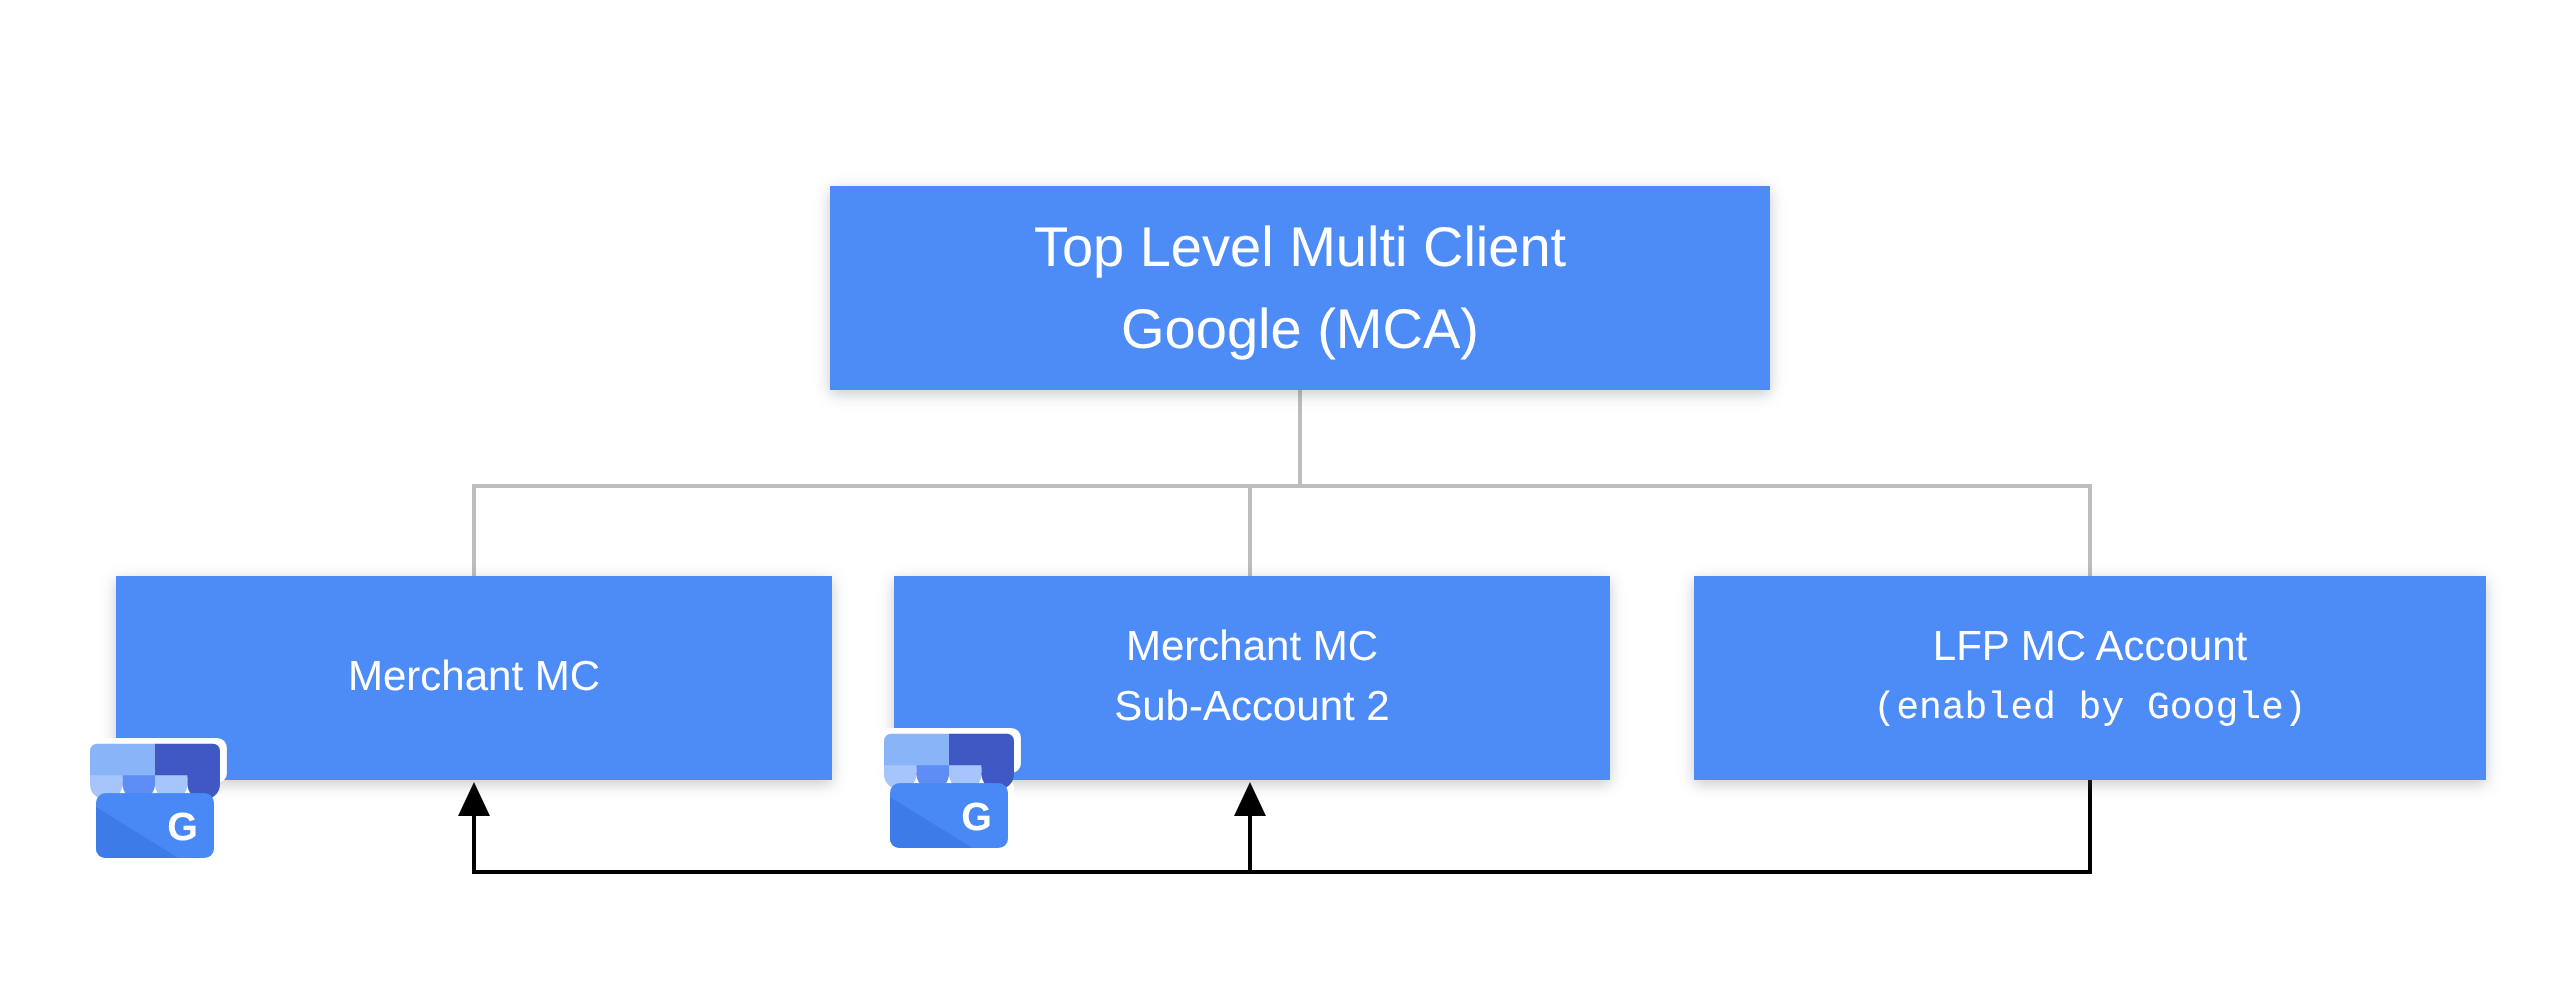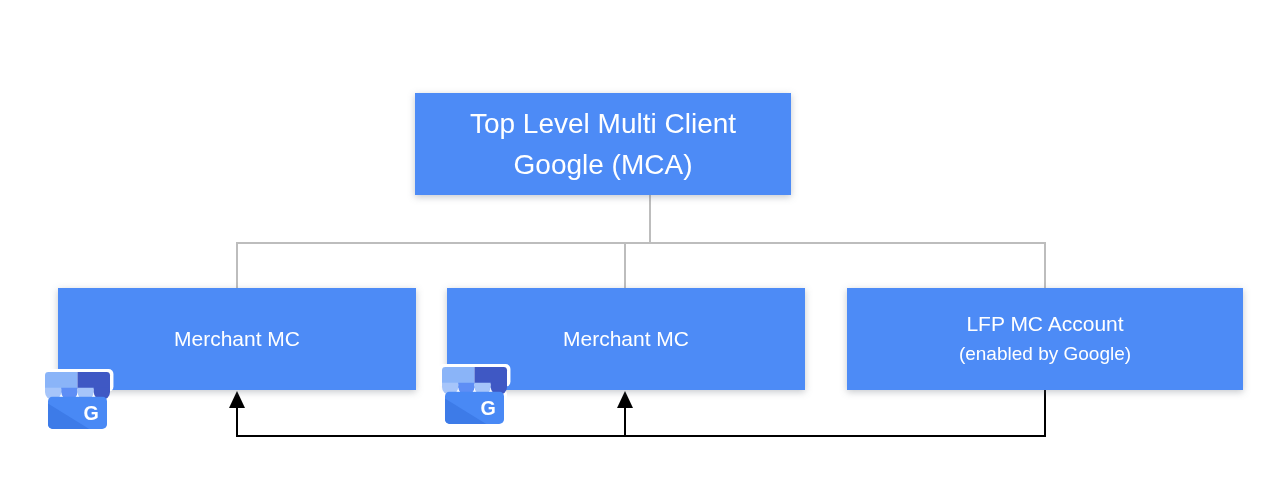--- a/index.html
+++ b/index.html
@@ -17,25 +17,25 @@
     background: #4D8BF6;
     color: #ffffff;
     display: flex;
     flex-direction: column;
     align-items: center;
     justify-content: center;
     text-align: center;
     box-shadow: 0 2px 7px rgba(90, 98, 110, 0.35);
     z-index: 3;
   }
-  .node-mca   { left: 415px; top: 93px;  width: 376px; height: 102px; font-size: 28px; line-height: 41px; }
+  .node-mca   { left: 415px; top: 93px;  width: 470px; height: 102px; font-size: 28px; line-height: 41px; }
   .node-sub1  { left: 58px;  top: 288px; width: 358px; height: 102px; font-size: 21px; line-height: 30px; }
   .node-sub2  { left: 447px; top: 288px; width: 358px; height: 102px; font-size: 21px; line-height: 30px; }
   .node-lfp   { left: 847px; top: 288px; width: 396px; height: 102px; font-size: 21px; line-height: 30px; align-items: center; }
-  .node-lfp .line2 { font-size: 19px; }
+  .node-lfp .line2 { font-size: 19px; font-family: Liberation Mono, monospace; }
   
   .gline { position: absolute; background: #BDBDBD; z-index: 1; }
   .g-v-top  { left: 649px;  top: 195px; width: 2px;   height: 48px; }
   .g-h-main { left: 236px;  top: 242px; width: 810px; height: 2px;  }
   .g-v-s1   { left: 236px;  top: 242px; width: 2px;   height: 46px; }
   .g-v-s2   { left: 624px;  top: 242px; width: 2px;   height: 46px; }
   .g-v-lfp  { left: 1044px; top: 242px; width: 2px;   height: 46px; }
   
   .kline { position: absolute; background: #000000; z-index: 2; }
   .k-v-lfp { left: 1044px; top: 390px; width: 2px;   height: 47px; }
@@ -79,20 +79,21 @@
     <div class="line1">Top Level Multi Client</div>
     <div class="line2">Google (MCA)</div>
   </div>
 
   <div class="node node-sub1">
     <div class="line1">Merchant MC</div>
   </div>
 
   <div class="node node-sub2">
     <div class="line1">Merchant MC</div>
+    <div class="line2">Sub-Account 2</div>
   </div>
 
   <div class="node node-lfp">
     <div class="line1">LFP MC Account</div>
     <div class="line2">(enabled by Google)</div>
   </div>
 
   <svg class="gmb gmb-1" width="75" height="65" viewBox="0 0 76 66">
     <rect x="1.5" y="2" width="73" height="23" rx="5" fill="#ffffff"></rect>
     <rect x="5" y="26" width="66" height="39" rx="7" fill="#ffffff"></rect>

